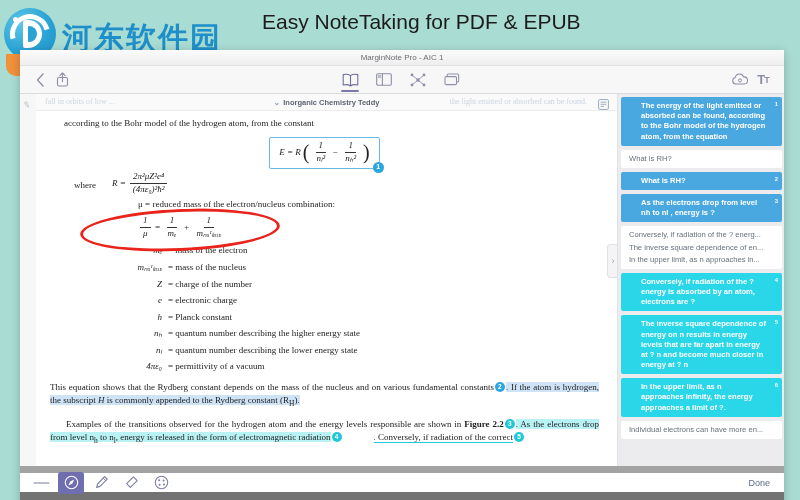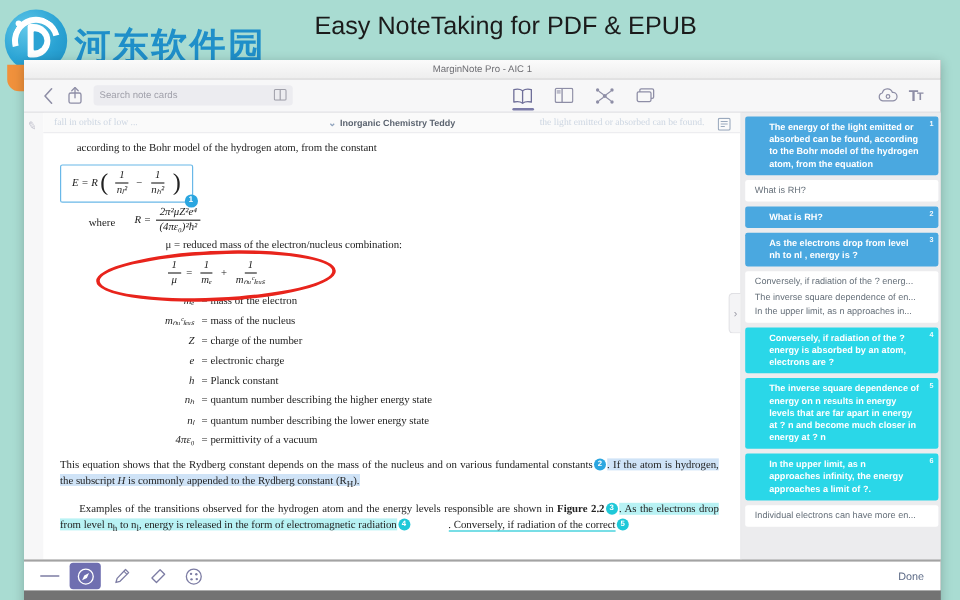--- a/index.html
+++ b/index.html
@@ -136,21 +136,21 @@
 
   #page {
     position: absolute; left: 0; top: 17px; right: 0; bottom: 0;
     padding: 6px 18px 0 14px;
     font-family: "Liberation Serif", serif;
     color: #222; font-size: 9px; line-height: 1.45;
     overflow: hidden;
   }
   .lead { margin-left: 14px; }
 
-  .eq-block { text-align: left; margin: 7px 0 3px 0; position: relative; }
+  .eq-block { text-align: center; margin: 7px 0 3px 0; position: relative; }
   .eq-boxed {
     display: inline-block; border: 1px solid #69b8e8; border-radius: 2px;
     padding: 3px 9px 4px 9px; position: relative; background: #fff;
   }
   .badge {
     position: absolute; width: 11px; height: 11px; border-radius: 50%;
     background: #2ba6e0; color: #fff; font-family: "Liberation Sans", sans-serif;
     font-size: 7px; display: flex; align-items: center; justify-content: center;
     font-weight: bold;
   }
@@ -214,21 +214,21 @@
   .card.blue { background: #4aa8e0; color: #fff; font-weight: bold; }
   .card.cyan { background: #2ad7e8; color: #fff; font-weight: bold; }
   .card.white { background: #fff; color: #66707a; font-weight: normal; padding-left: 8px; }
   .card .num {
     position: absolute; right: 4px; top: 3px; font-size: 6px; color: #ffffff; opacity: .92;
   }
   .card .line + .line { margin-top: 2px; }
 
   
   #bottombar {
-    height: 26px; width: 100%; background: #fff; border-top: 2px solid #a3a3a3;
+    height: 26px; width: 100%; background: #fff; border-top: 7px solid #a3a3a3;
     display: flex; align-items: center; padding: 0 8px;
   }
   .ann-icon {
     width: 26px; height: 22px; display: flex; align-items: center; justify-content: center;
     color: #7d7da4; margin-right: 4px; border-radius: 3px; flex: none;
   }
   .ann-icon.selected { background: #6f6fb0; color: #fff; }
   #bottombar .spacer { flex: 1; }
   #done-btn { font-size: 9px; color: #5c6a86; padding: 2px 6px; }
 </style>
@@ -266,29 +266,20 @@
     </div>
 
     <div class="tb-icon">
       <svg width="13" height="15" viewBox="0 0 13 15">
         <rect x="1.5" y="5.5" width="10" height="8.5" rx="1.5" fill="none" stroke="currentColor" stroke-width="1.1"></rect>
         <path d="M6.5 9.5 V1.2" fill="none" stroke="currentColor" stroke-width="1.1" stroke-linecap="round"></path>
         <path d="M3.8 3.6 L6.5 1 L9.2 3.6" fill="none" stroke="currentColor" stroke-width="1.1" stroke-linecap="round" stroke-linejoin="round"></path>
       </svg>
     </div>
 
-    <div id="search-box">
-      <span class="ph">Search note cards</span>
-      <span>
-        <svg width="11" height="10" viewBox="0 0 11 10">
-          <rect x="0.6" y="0.6" width="9.8" height="8.8" rx="1" fill="none" stroke="#a0a0aa" stroke-width="1"></rect>
-          <path d="M5.5 0.6 V9.4" stroke="#a0a0aa" stroke-width="1"></path>
-        </svg>
-      </span>
-    </div>
 
     <div class="tb-gap"></div>
 
     <div class="tb-seg">
       <div class="tb-icon active">
         <svg width="17" height="14" viewBox="0 0 17 14">
           <path d="M8.5 2.6 C6.6 1.1 3.9 1 1.2 1.6 V12 C3.9 11.4 6.6 11.5 8.5 13 C10.4 11.5 13.1 11.4 15.8 12 V1.6 C13.1 1 10.4 1.1 8.5 2.6 Z" fill="none" stroke="currentColor" stroke-width="1.1" stroke-linejoin="round"></path>
           <path d="M8.5 2.6 V13" fill="none" stroke="currentColor" stroke-width="1.1"></path>
         </svg>
       </div>

